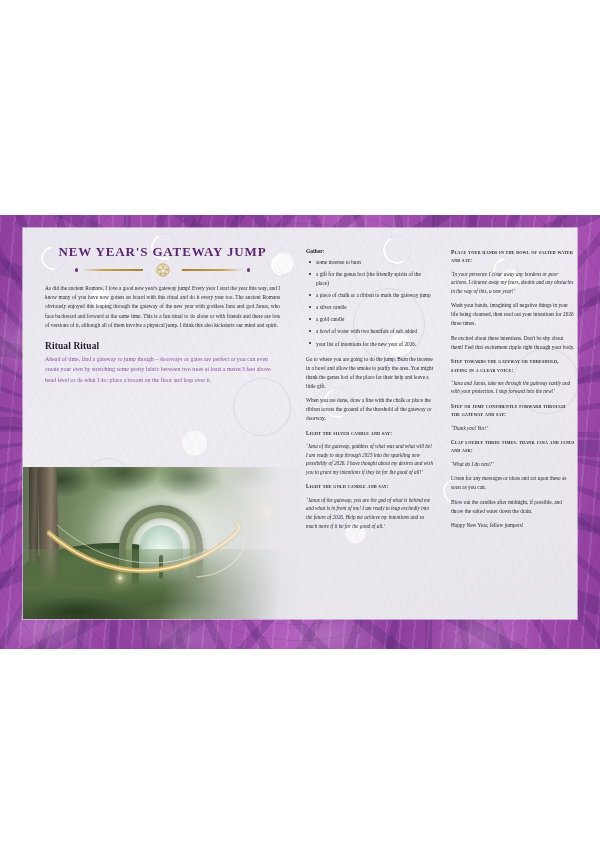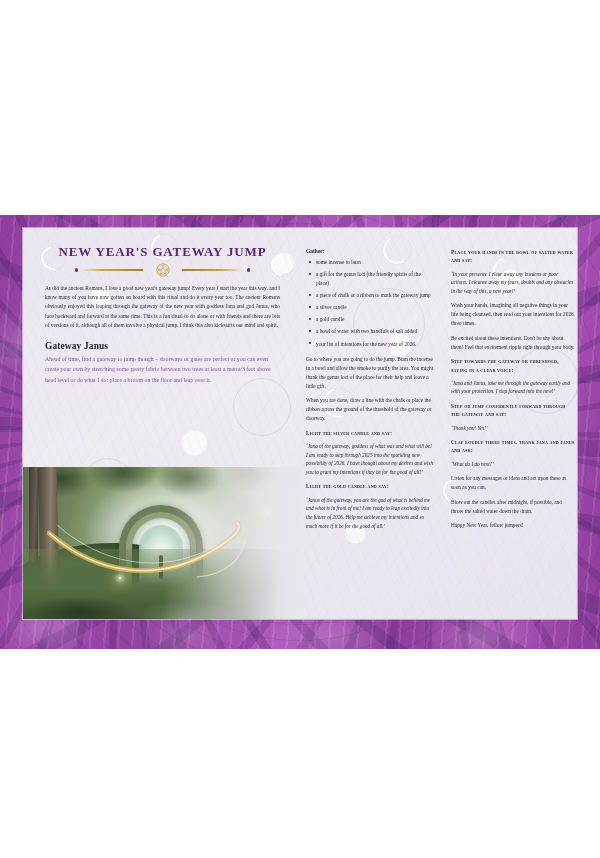--- a/index.html
+++ b/index.html
@@ -288,21 +288,21 @@
               <circle cx="12" cy="12" r="7.6" fill="none" stroke="#c9a24a" stroke-width="1"></circle>
               <polygon points="12,5.6 13.9,11 19.6,11 15,14.4 16.8,19.8 12,16.5 7.2,19.8 9,14.4 4.4,11 10.1,11" fill="none" stroke="#a57f2e" stroke-width=".9" stroke-linejoin="round"></polygon>
             </svg>
           </span>
           <span class="bar right"></span>
           <span class="dot r"></span>
         </div>
 
         <p class="body-text">As did the ancient Romans, I love a good new year's gateway jump! Every year I start the year this way, and I know many of you have now gotten on board with this ritual and do it every year too. The ancient Romans obviously enjoyed this leaping through the gateway of the new year with goddess Jana and god Janus, who face backward and forward at the same time. This is a fun ritual to do alone or with friends and there are lots of versions of it, although all of them involve a physical jump. I think this also kickstarts our mind and spirit.</p>
 
-        <h2 class="section-head">Gateway Janus</h2>
+        <h2 class="section-head">Ritual Ritual</h2>
 
         <p class="purple-text">Ahead of time, find a gateway to jump though – doorways or gates are perfect or you can even create your own by stretching some pretty fabric between two trees at least a metre/3 feet above head level or do what I do: place a broom on the floor and leap over it.</p>
       </div>
 
       <div class="illustration">
         <div class="illu-sky"></div>
         <div class="illu-canopy"></div>
         <div class="bank"></div>
 
         <div class="arch">

